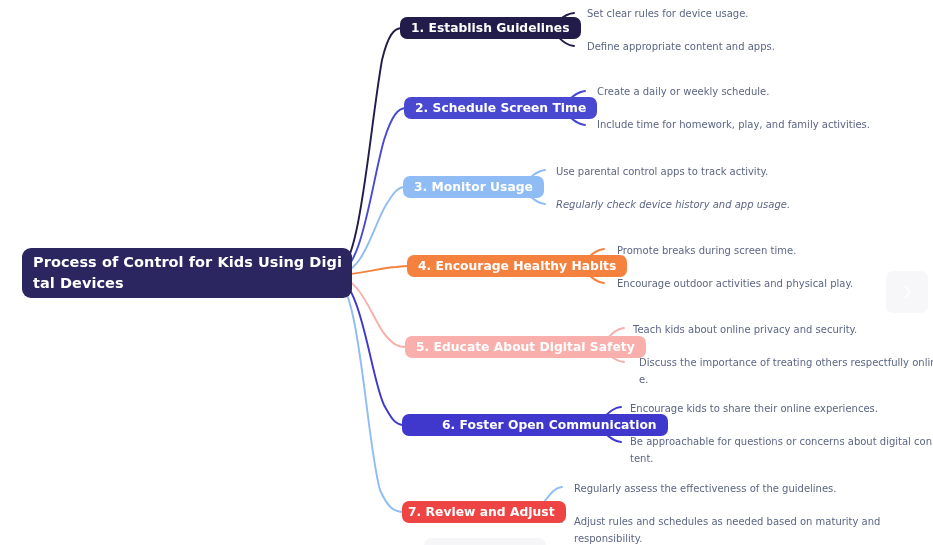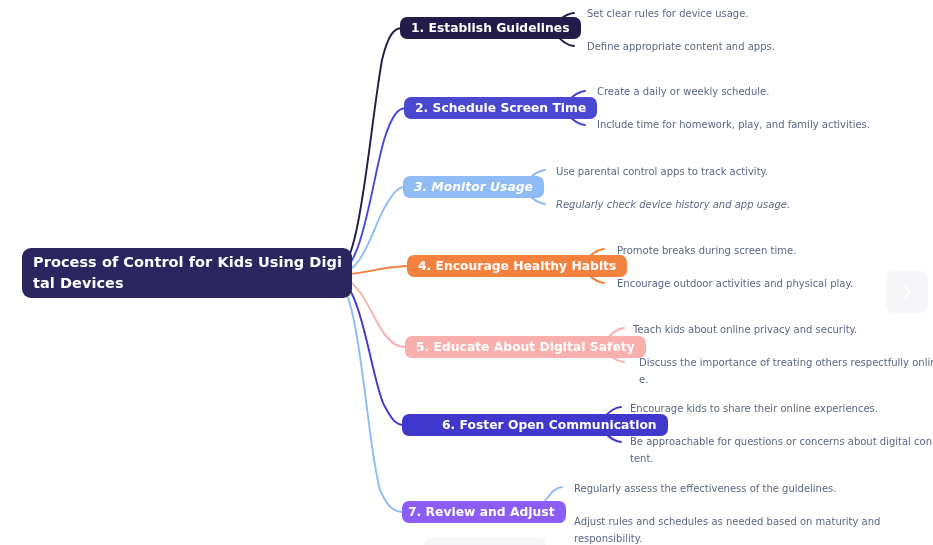--- a/index.html
+++ b/index.html
@@ -138,21 +138,21 @@
   </div>
   <div class="leaf-text" style="left:587px; top:5px; width:300px;">Set clear rules for device usage.</div>
   <div class="leaf-text" style="left:587px; top:38px; width:300px;">Define appropriate content and apps.</div>
 
   <div class="node branch-node" style="left:404px; top:97px; background:#4848D0;">
     <span>2. Schedule Screen Time</span>
   </div>
   <div class="leaf-text" style="left:597px; top:83px; width:320px;">Create a daily or weekly schedule.</div>
   <div class="leaf-text" style="left:597px; top:116px; width:330px;">Include time for homework, play, and family activities.</div>
 
-  <div class="node branch-node" style="left:403px; top:176px; background:#8FBCF5;font-style:italic;">
+  <div class="node branch-node" style="left:403px; top:176px; background:#8FBCF5;">
     <span>3. Monitor Usage</span>
   </div>
   <div class="leaf-text" style="left:556px; top:163px; width:330px;">Use parental control apps to track activity.</div>
   <div class="leaf-text" style="left:556px; top:196px; width:330px;font-style:italic;">Regularly check device history and app usage.</div>
 
   <div class="node branch-node" style="left:407px; top:255px; background:#F5813F;">
     <span>4. Encourage Healthy Habits</span>
   </div>
   <div class="leaf-text" style="left:617px; top:242px; width:300px;">Promote breaks during screen time.</div>
   <div class="leaf-text" style="left:617px; top:275px; width:310px;">Encourage outdoor activities and physical play.</div>
@@ -162,21 +162,21 @@
   </div>
   <div class="leaf-text" style="left:633px; top:321px; width:300px;">Teach kids about online privacy and security.</div>
   <div class="leaf-text" style="left:633px; top:354px; width:300px;margin-left:6px;">Discuss the importance of treating others respectfully online.</div>
 
   <div class="node branch-node" style="left:402px; top:414px; background:#4038CC;padding-left:40px;">
     <span>6. Foster Open Communication</span>
   </div>
   <div class="leaf-text" style="left:630px; top:400px; width:300px;">Encourage kids to share their online experiences.</div>
   <div class="leaf-text" style="left:630px; top:433px; width:303px;">Be approachable for questions or concerns about digital content.</div>
 
-  <div class="node branch-node" style="left:402px; top:501px; background:#8b5cf6;padding-left:6px;">
+  <div class="node branch-node" style="left:402px; top:501px; background:#ef4444;padding-left:6px;">
     <span>7. Review and Adjust</span>
   </div>
   <div class="leaf-text" style="left:574px; top:480px; width:330px;">Regularly assess the effectiveness of the guidelines.</div>
   <div class="leaf-text" style="left:574px; top:513px; width:310px;">Adjust rules and schedules as needed based on maturity and responsibility.</div>
 
   <div class="ghost-node" style="left:424px; top:538px; width:122px; height:22px;"></div>
 
   <div class="side-panel-btn">
     <svg width="13" height="20" viewBox="0 0 13 20">
       <path d="M4 4 L9 10 L4 16" fill="none" stroke="#ffffff" stroke-width="1.6" stroke-linecap="round" stroke-linejoin="round"></path>

